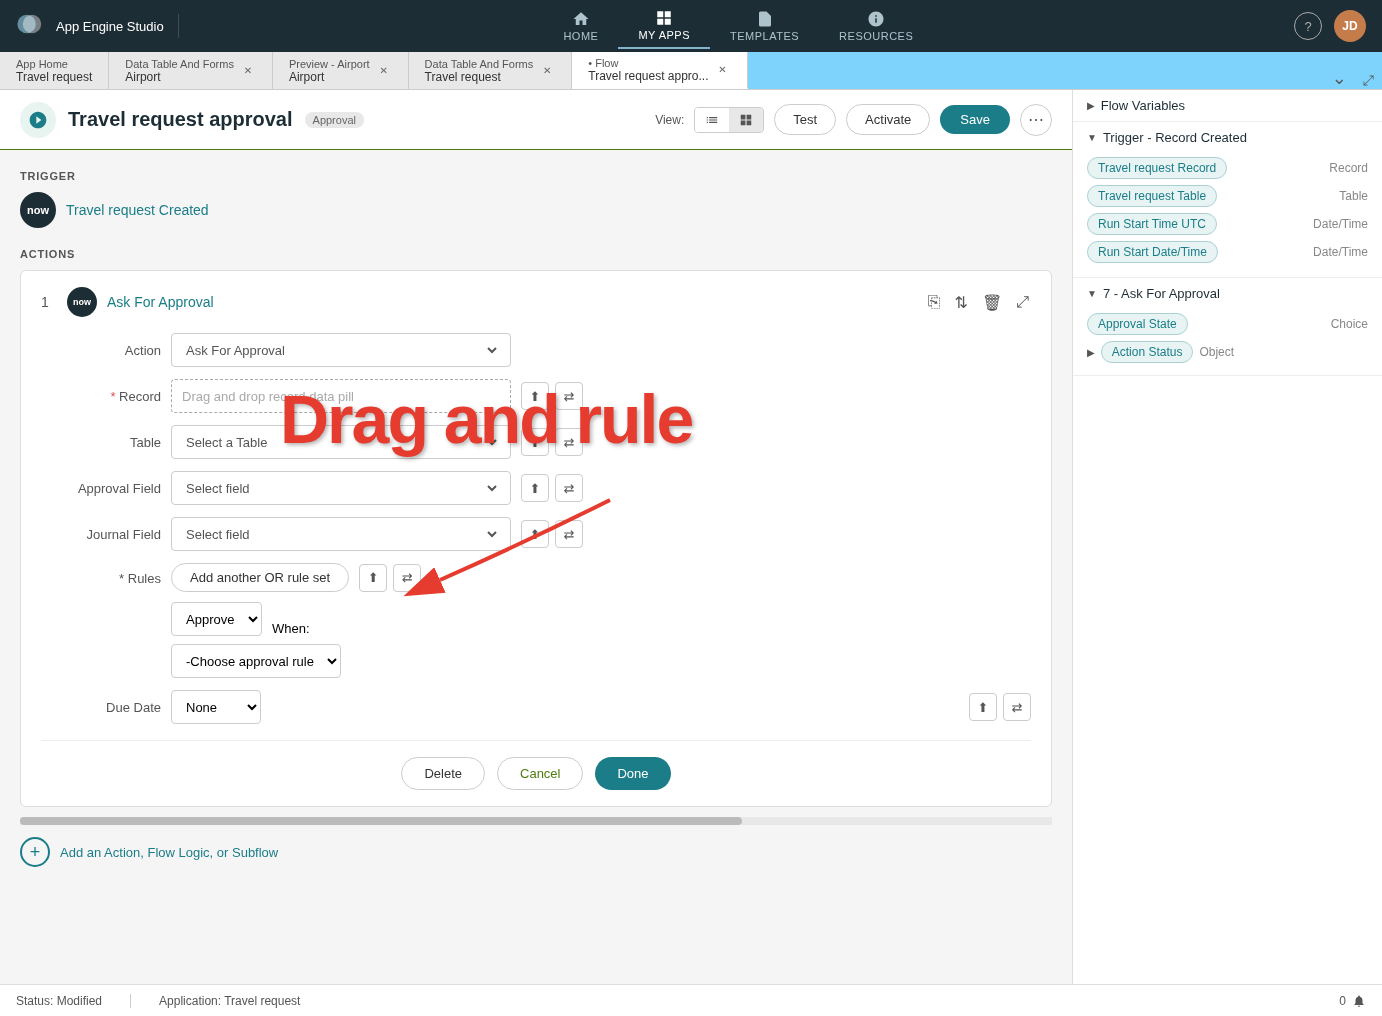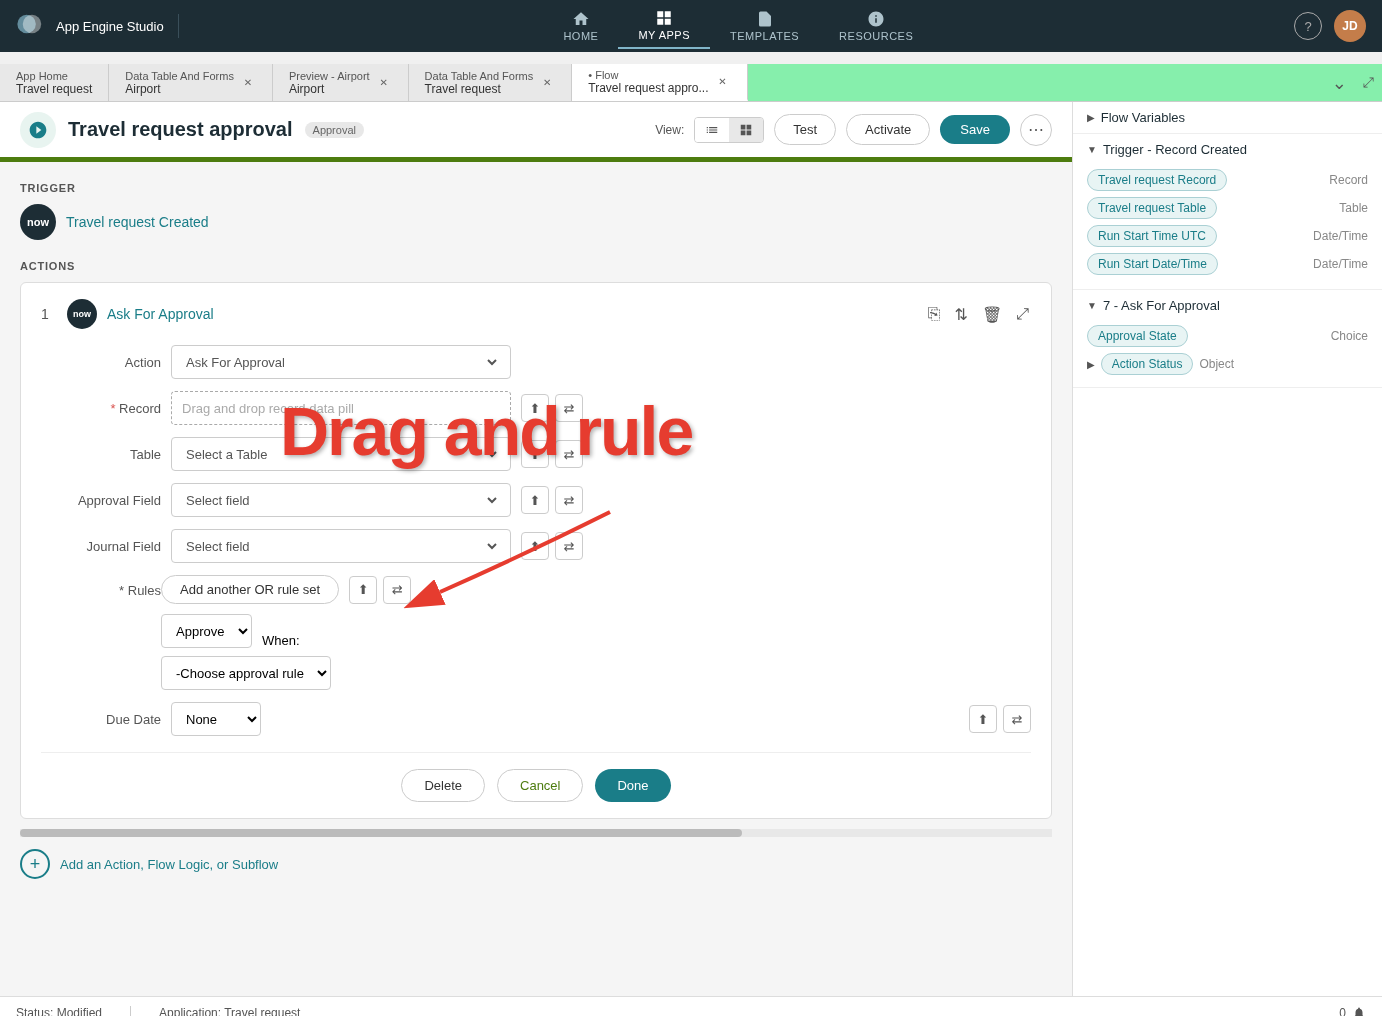--- a/index.html
+++ b/index.html
@@ -64,28 +64,27 @@
     .avatar {
       width: 32px; height: 32px;
       border-radius: 50%;
       background: #c47d4a;
       display: flex; align-items: center; justify-content: center;
       color: #fff; font-size: 12px; font-weight: 600;
     }
 
     
     .tab-bar {
-      background: #86efac;
-      display: flex;
-      align-items: center;
+      background: #7dd3fc;
+      display: flex;
+      align-items: flex-end;
       height: 38px;
       border-bottom: 1px solid #ccc;
       padding-left: 0;
       overflow: hidden;
-      margin-top: 12px;
     }
     .tab {
       display: flex;
       align-items: center;
       gap: 6px;
       padding: 0 16px;
       height: 100%;
       background: #e8e8e8;
       border-right: 1px solid #ccc;
       font-size: 12px;
@@ -136,21 +135,21 @@
       overflow: hidden;
     }
 
     
     .flow-header {
       background: #fff;
       padding: 10px 20px;
       display: flex;
       align-items: center;
       gap: 12px;
-      border-bottom: 5px solid #4d7c0f;
+      border-bottom: 1px solid #4d7c0f;
       height: 60px;
     }
     .flow-icon {
       width: 36px; height: 36px;
       background: #e8f4f0;
       border-radius: 50%;
       display: flex; align-items: center; justify-content: center;
     }
     .flow-title {
       font-size: 20px;
@@ -366,20 +365,21 @@
       cursor: pointer;
       display: flex; align-items: center; justify-content: center;
       font-size: 13px;
       color: #555;
     }
 
     
     .rules-row {
       display: flex;
       align-items: flex-start;
+      gap: 10px;
       margin-bottom: 12px;
     }
     .rules-label {
       width: 120px;
       text-align: right;
       font-size: 13px;
       color: #555;
       flex-shrink: 0;
       padding-top: 6px;
     }

